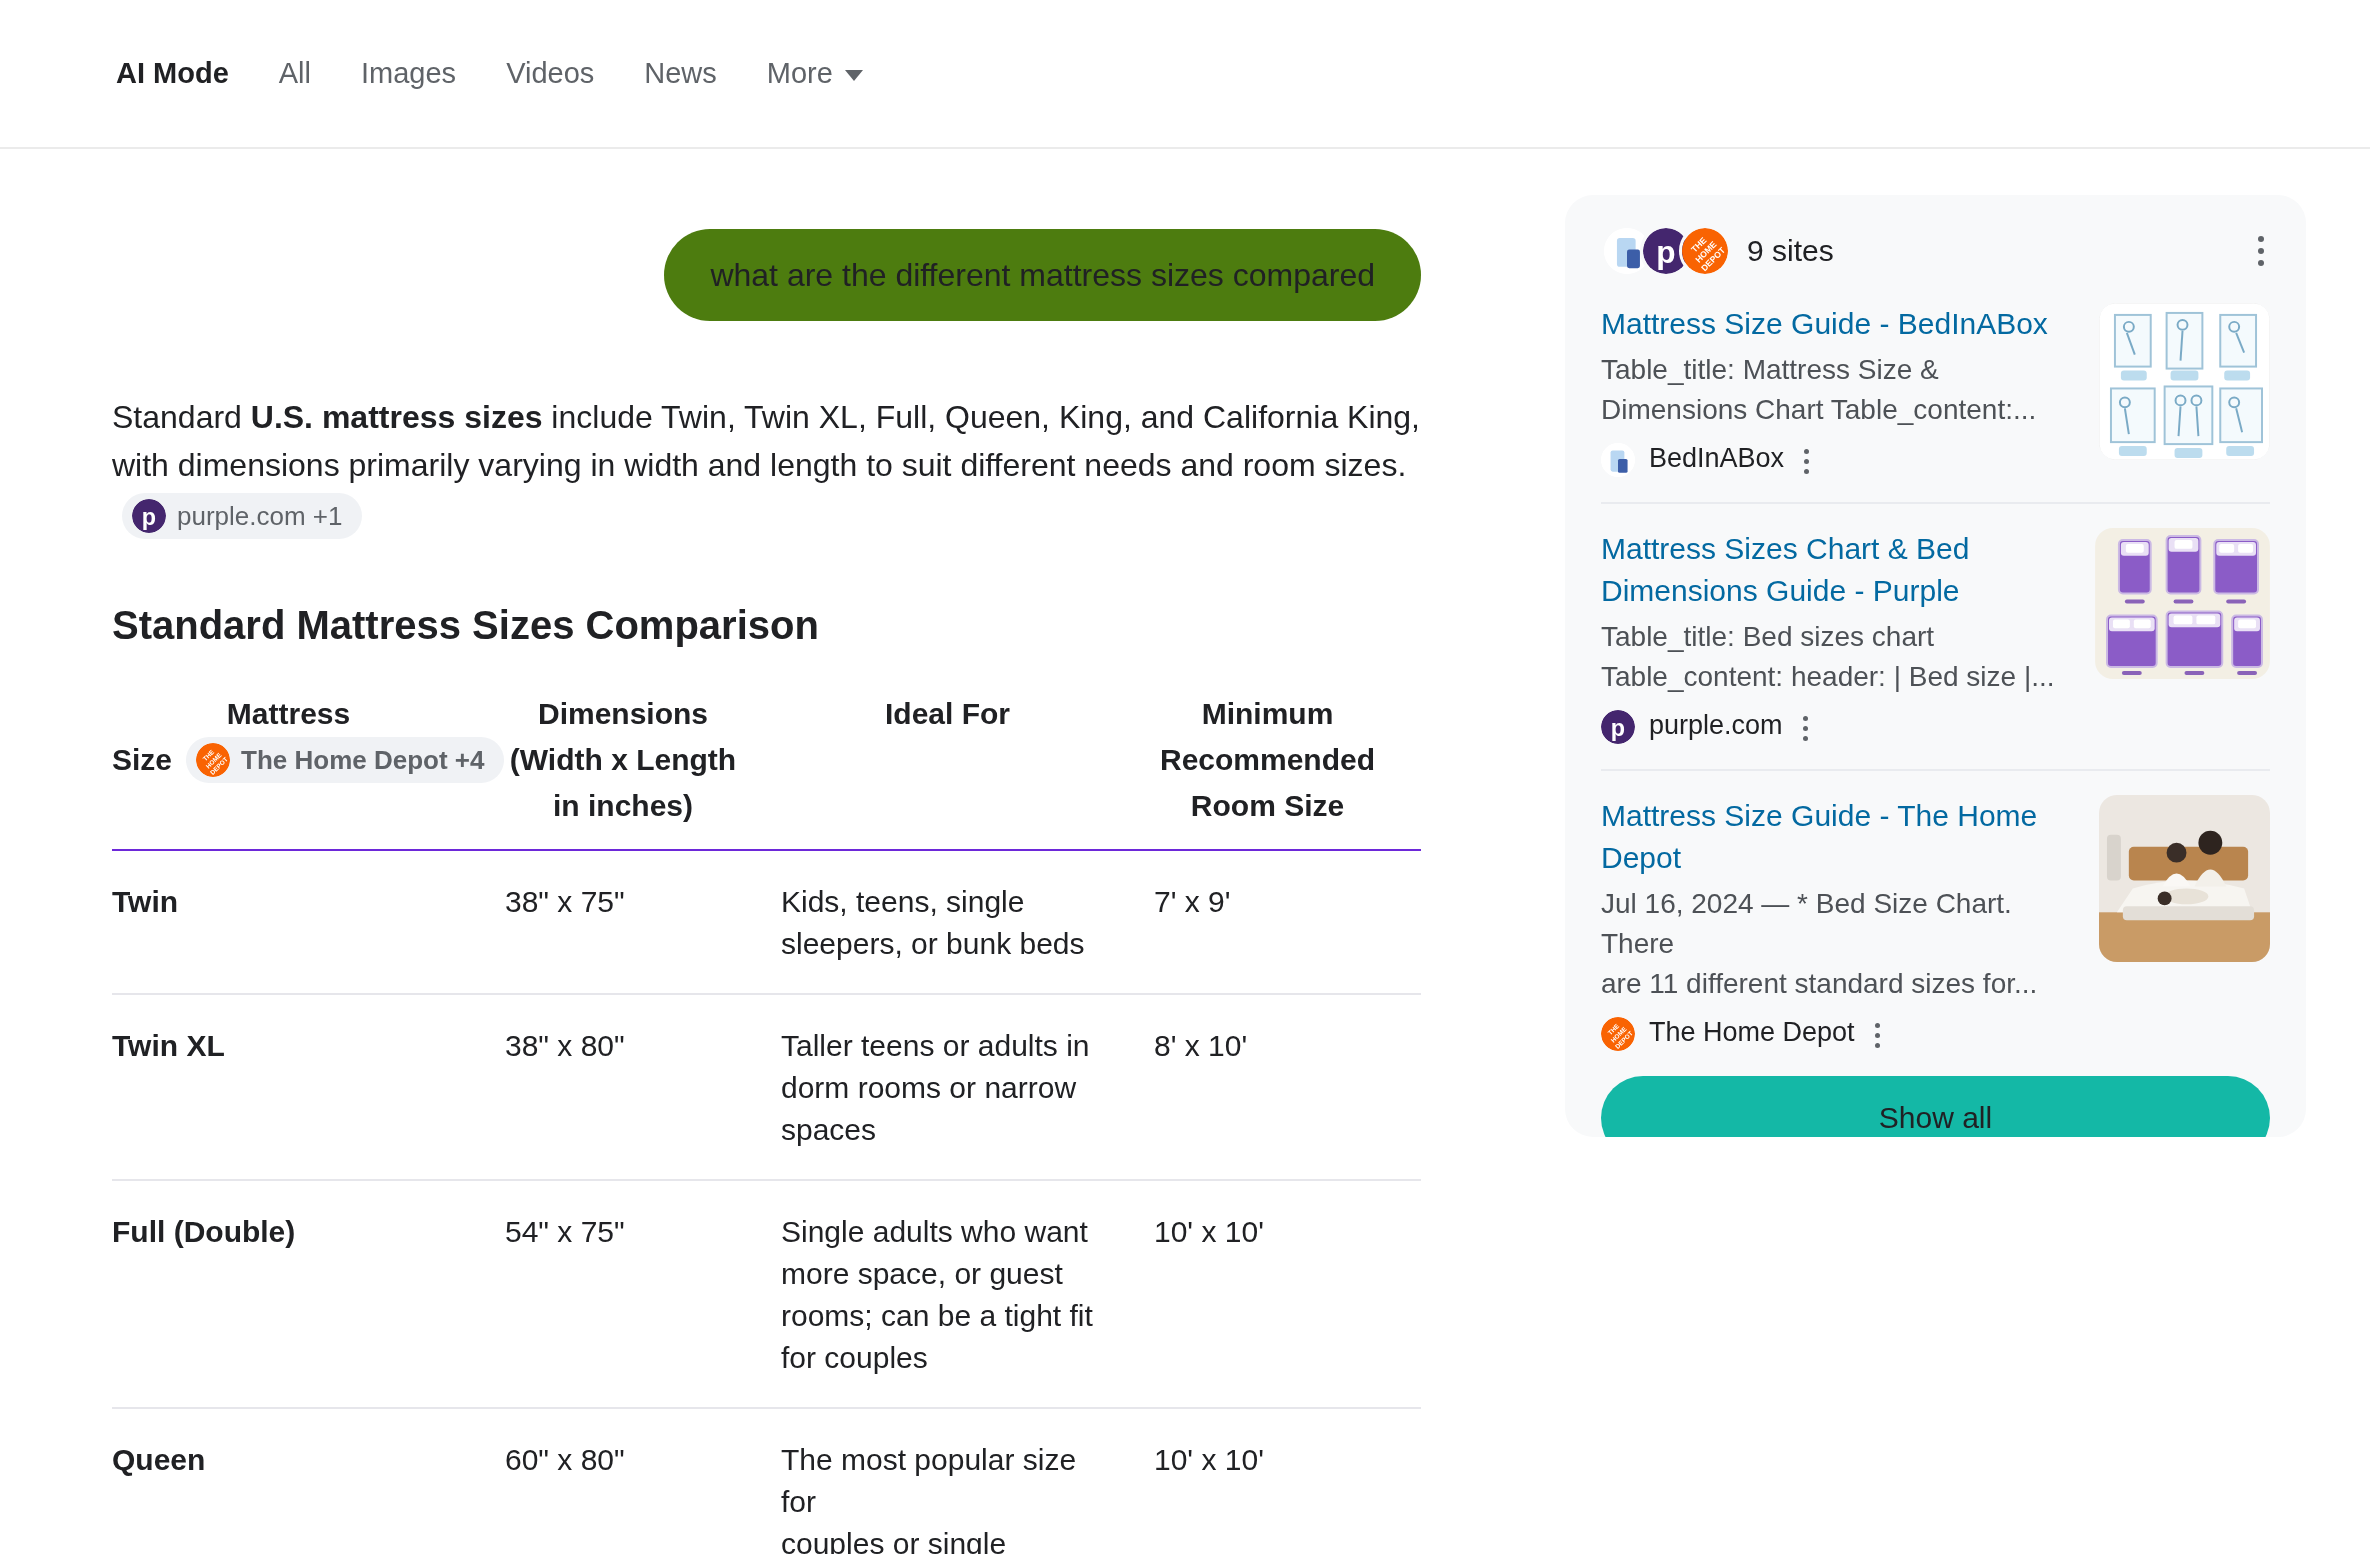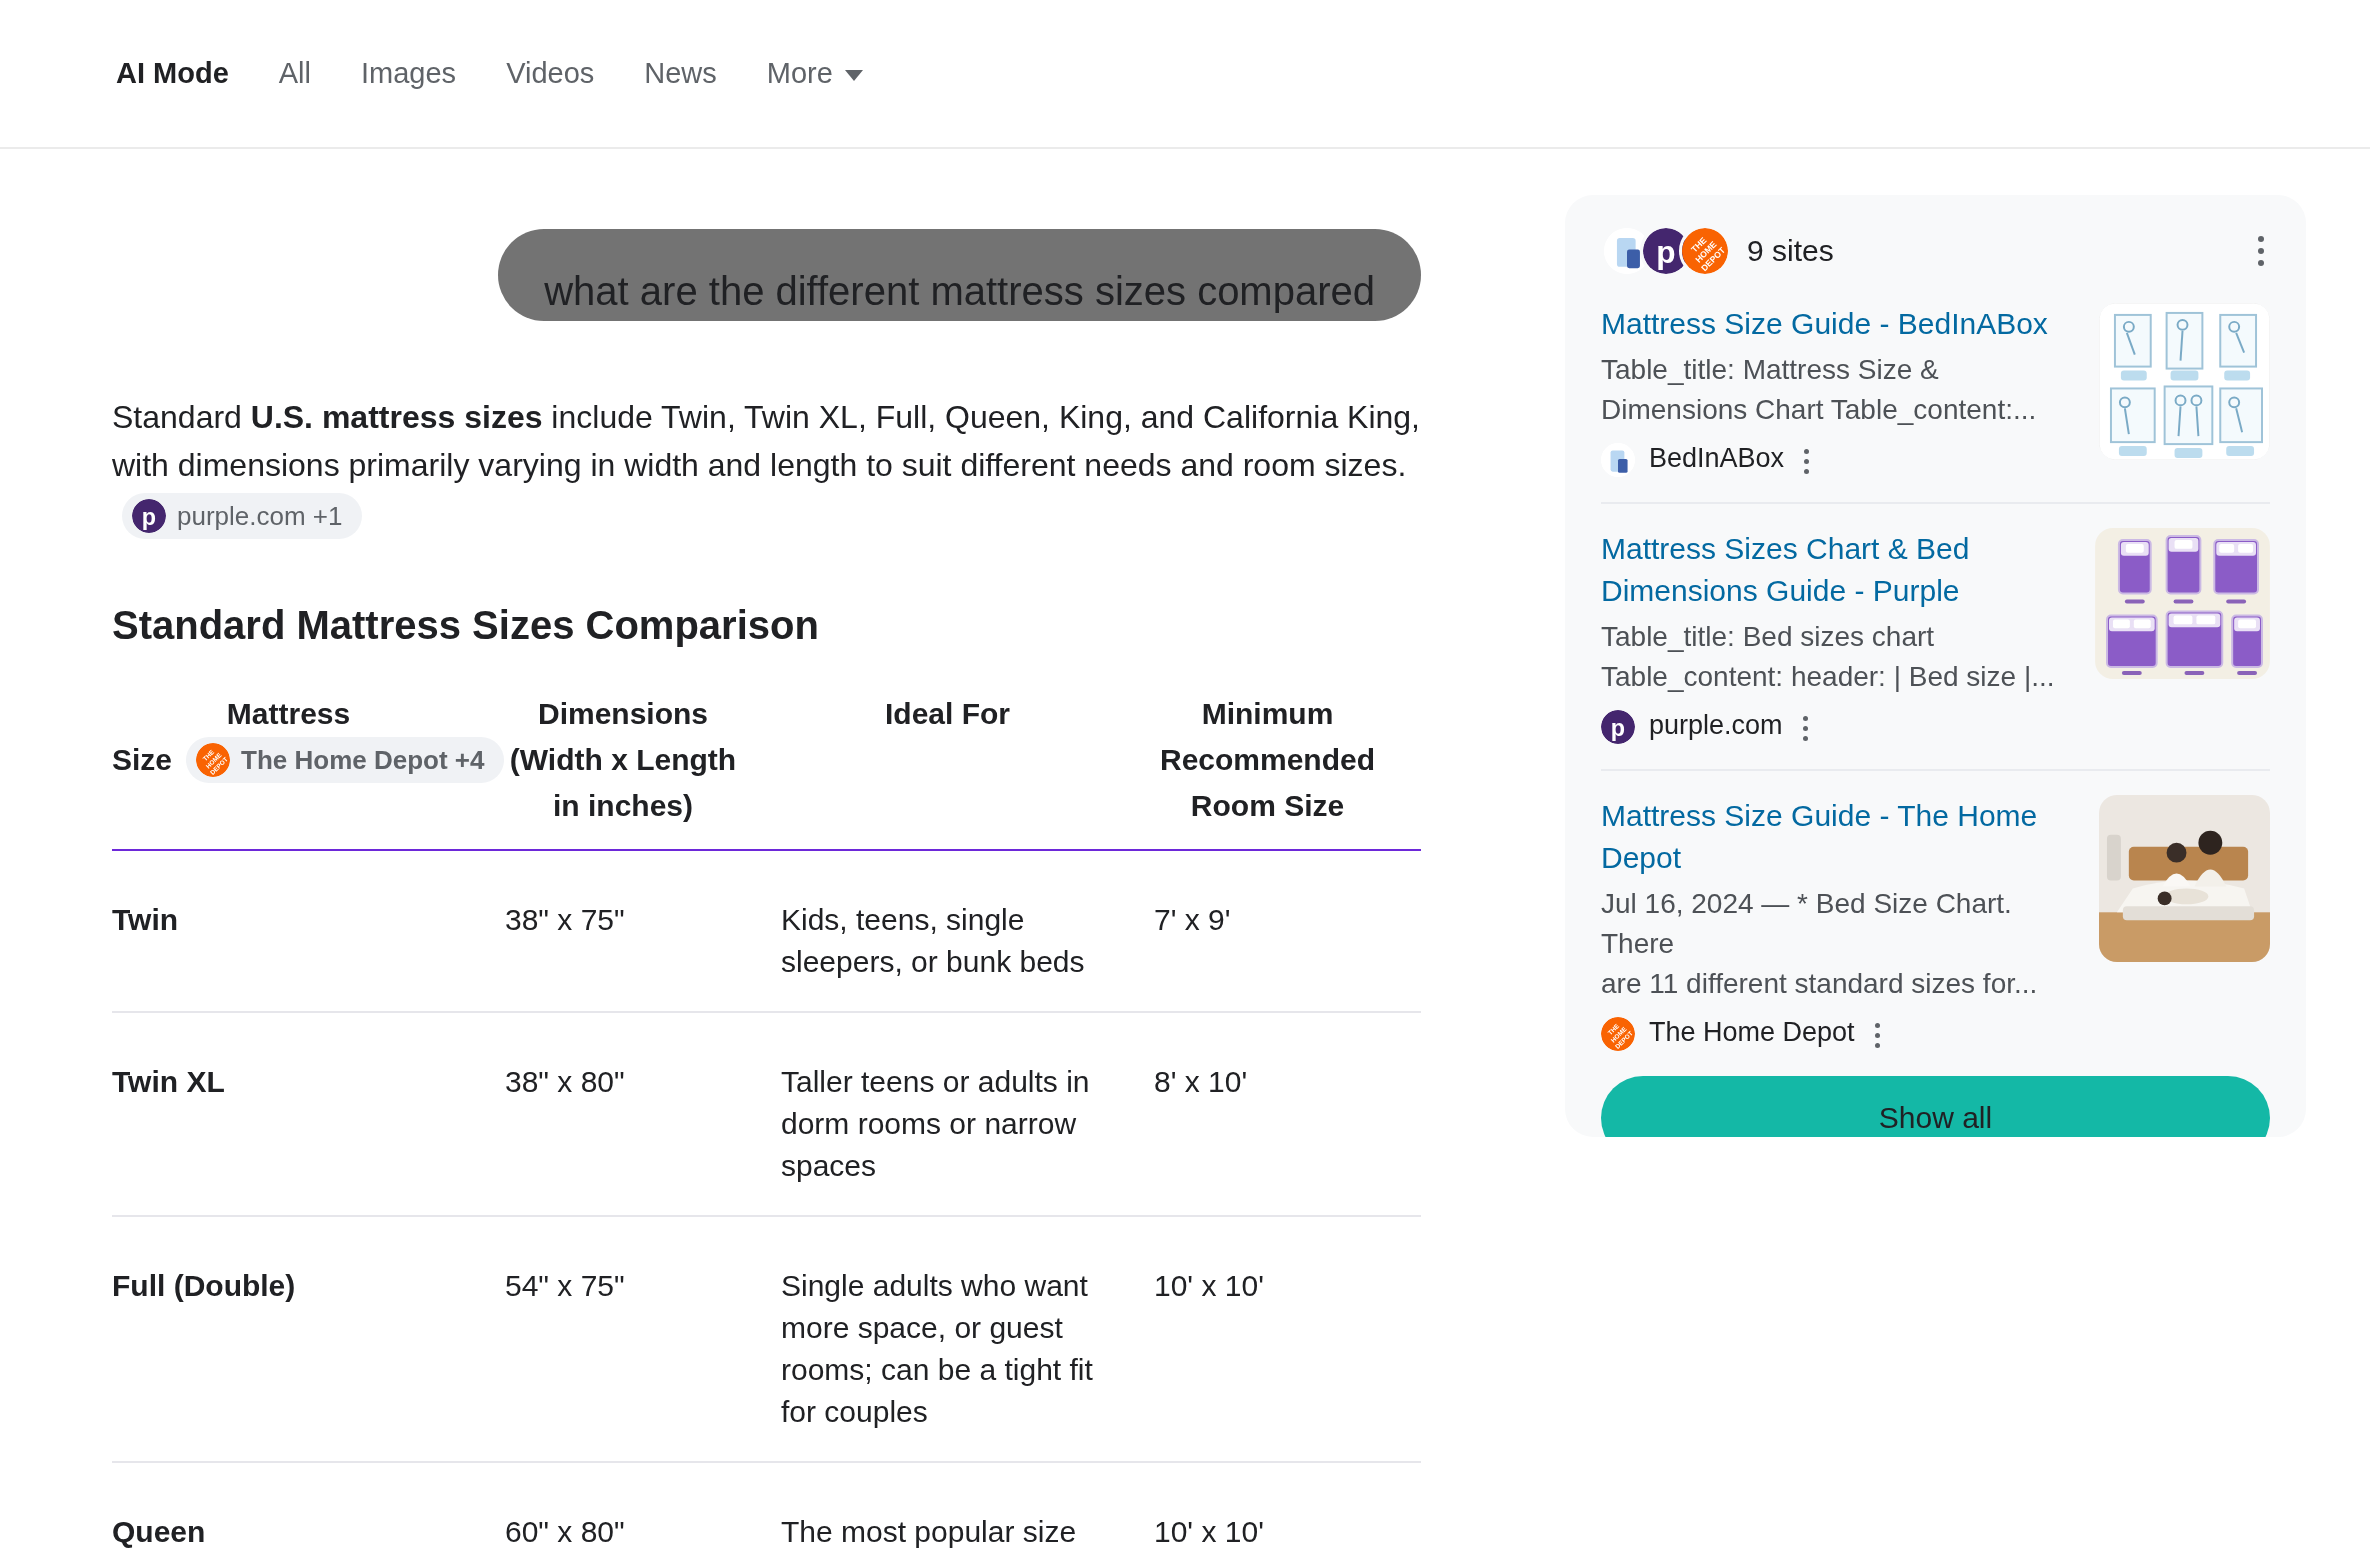--- a/index.html
+++ b/index.html
@@ -16,40 +16,40 @@
   .nav-item { font-size:29px; color:#5f6368; cursor:pointer; display:flex; align-items:center; gap:12px; }
   .nav-item.active { color:#202124; font-weight:700; }
   .caret-down {
     width:0; height:0; border-left:9px solid transparent; border-right:9px solid transparent;
     border-top:11px solid #5f6368; margin-top:4px;
   }
   
   .main { position:absolute; left:112px; top:151px; width:1309px; }
   .bubble-row { display:flex; justify-content:flex-end; margin-top:78px; }
   .query-bubble {
-    background:#737373; border-radius:46px; height:92px; line-height:92px;
-    padding:16px 46px; font-size:40px; color:#202124; white-space:nowrap;
+    background:#4d7c0f; border-radius:46px; height:92px; line-height:92px;
+    padding:0 46px; font-size:32px; color:#202124; white-space:nowrap;
   }
   .answer { margin-top:72px; font-size:32px; line-height:48px; color:#202124; }
   .answer b { font-weight:700; }
   .chip {
     display:inline-flex; align-items:center; gap:11px; background:#f0f2f5;
     border-radius:23px; height:46px; padding:0 20px 0 10px; vertical-align:middle;
     margin-left:10px; cursor:pointer;
   }
   .chip .chip-label { font-size:26px; color:#5f6368; white-space:nowrap; }
   .fav { border-radius:50%; overflow:hidden; flex-shrink:0; }
   .fav svg { display:block; width:100%; height:100%; }
   .section-heading { margin-top:60px; font-size:40px; line-height:52px; font-weight:700; color:#202124; }
   
   .mtable { margin-top:40px; }
   .trow { display:grid; grid-template-columns:393px 276px 373px 1fr; }
   .thead { border-bottom:2px solid #6d28d9; padding-bottom:20px;text-align:center; }
   .thead .cell { font-weight:700; font-size:30px; line-height:46px; }
-  .tbody-row { border-bottom:2px solid #e6e6eb; padding:48px 0 28px; }
+  .tbody-row { border-bottom:2px solid #e6e6eb; padding:30px 0 28px; }
   .tbody-row .cell { font-size:30px; line-height:42px; }
   .tbody-row .cell.size { font-weight:700; }
   .cell { padding-right:40px; }
   .preline { white-space:pre-line; }
   .size-line { display:flex; align-items:center; gap:14px; }
   .thead .chip { margin-left:0; }
   
   .panel {
     position:absolute; left:1565px; top:195px; width:741px; height:942px;
     background:#f8f9fa; border-radius:28px; padding:0 36px 26px 36px;

